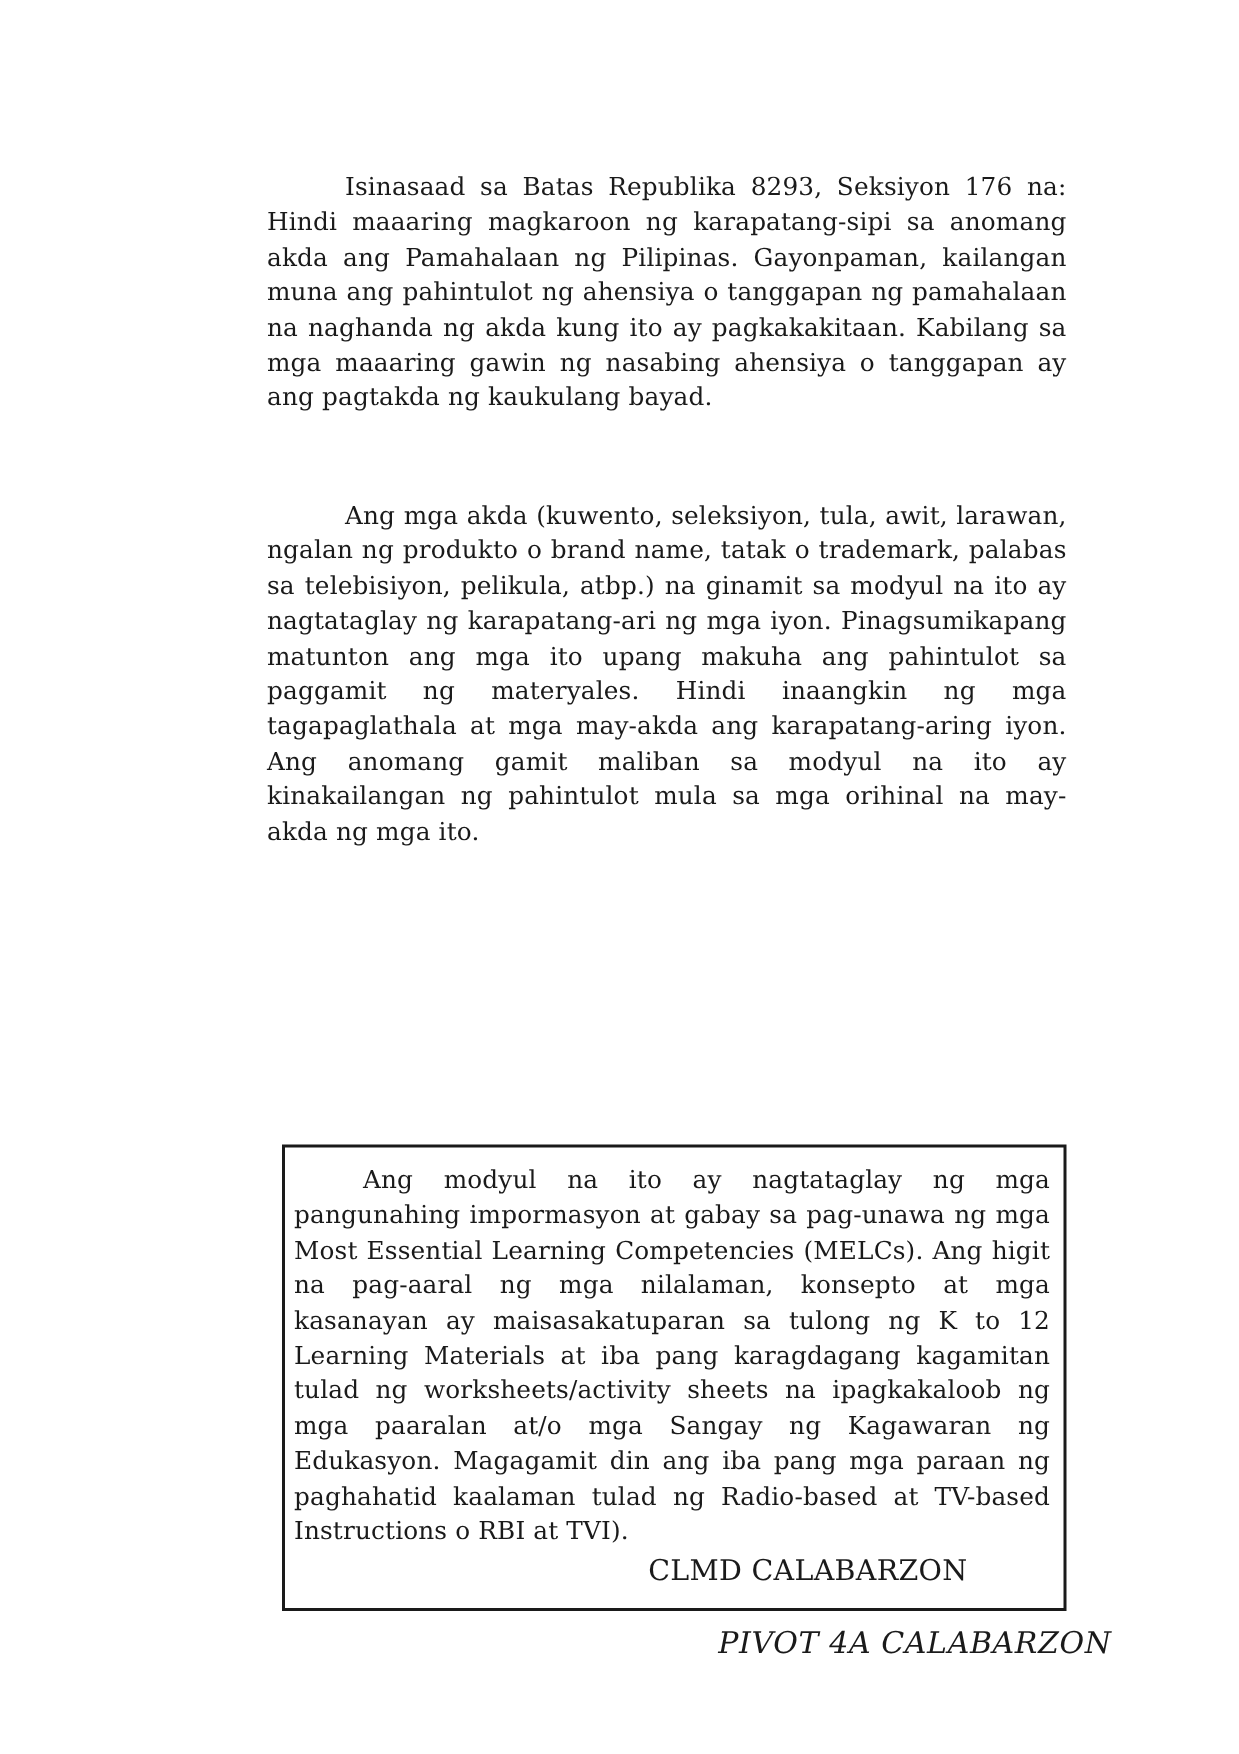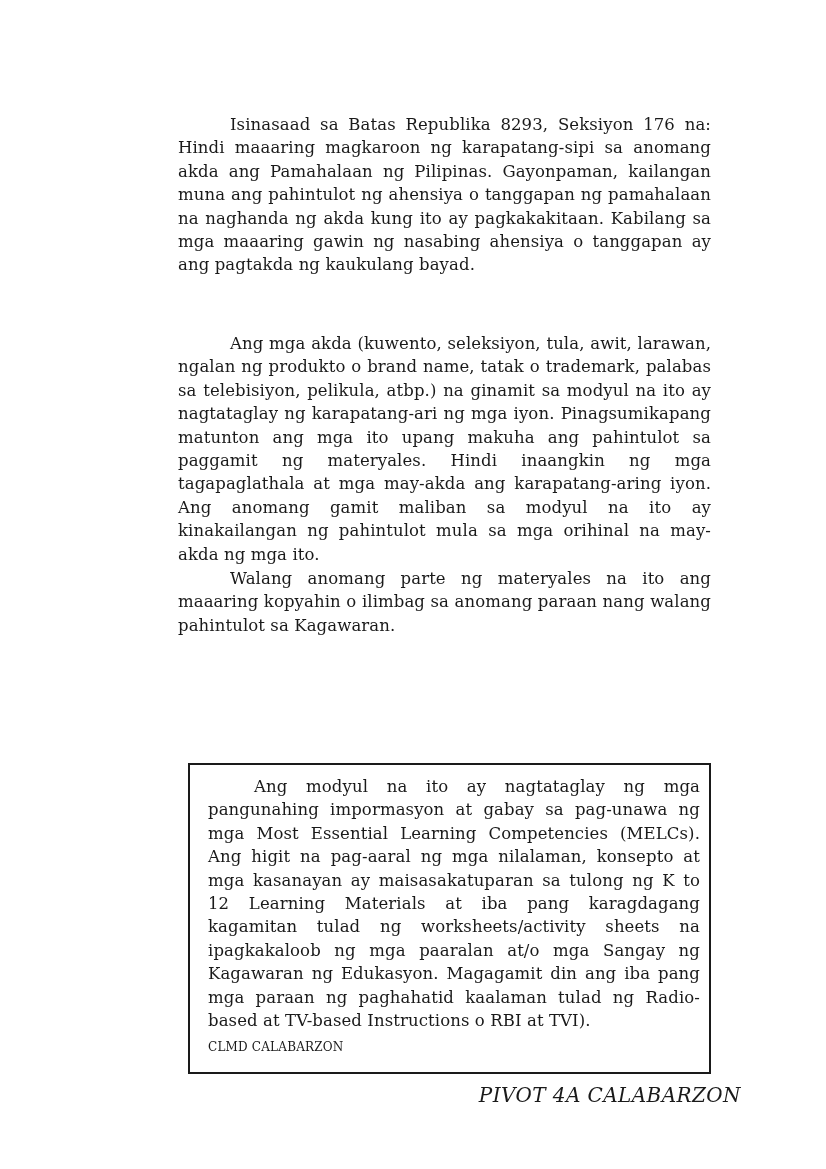--- a/index.html
+++ b/index.html
@@ -27,33 +27,34 @@
   .para-1 { top: 101px; }
   .para-2 { top: 320px; }
   .para-3 { top: 555px; }
   .notice-box {
     position: absolute;
     left: 176px;
     top: 751px;
     width: 523px;
     min-height: 272px;
     border: 2px solid #1a1a1a;
-    padding: 6px 5px 8px 14px;
+    padding: 6px 5px 8px 2px;
     background: #ffffff;
   }
   .box-para {
     font-size: 16.5px;
     line-height: 23.4px;
     text-align: justify;
     text-indent: 46px;
     letter-spacing: 0.1px;
   }
   .box-signature {
-    font-size: 12px;
+    font-size: 19px;
     line-height: 23.4px;
+    text-align: right;
     padding-right: 55px;
     letter-spacing: 0.2px;
   }
   .pivot-footer {
     position: absolute;
     top: 1071px;
     right: 89px;
     font-size: 20px;
     font-style: italic;
     letter-spacing: 0.4px;
@@ -74,21 +75,20 @@
 </style>
 </head>
 <body>
 
 <div class="page">
 
   <p class="para para-1">Isinasaad sa Batas Republika 8293, Seksiyon 176 na: Hindi maaaring magkaroon ng karapatang-sipi sa anomang akda ang Pamahalaan ng Pilipinas. Gayonpaman, kailangan muna ang pahintulot ng ahensiya o tanggapan ng pamahalaan na naghanda ng akda kung ito ay pagkakakitaan. Kabilang sa mga maaaring gawin ng nasabing ahensiya o tanggapan ay ang pagtakda ng kaukulang bayad.</p>
 
   <p class="para para-2">Ang mga akda (kuwento, seleksiyon, tula, awit, larawan, ngalan ng produkto o brand name, tatak o trademark, palabas sa telebisiyon, pelikula, atbp.) na ginamit sa modyul na ito ay nagtataglay ng karapatang-ari ng mga iyon. Pinagsumikapang matunton ang mga ito upang makuha ang pahintulot sa paggamit ng materyales. Hindi inaangkin ng mga tagapaglathala at mga may-akda ang karapatang-aring iyon. Ang anomang gamit maliban sa modyul na ito ay kinakailangan ng pahintulot mula sa mga orihinal na may-akda ng mga ito.</p>
 
-  <p class="para para-3">Walang anomang parte ng materyales na ito ang maaaring kopyahin o ilimbag sa anomang paraan nang walang pahintulot sa Kagawaran.</p>
 
   <div class="notice-box">
     <p class="box-para">Ang modyul na ito ay nagtataglay ng mga pangunahing impormasyon at gabay sa pag-unawa ng mga Most Essential Learning Competencies (MELCs). Ang higit na pag-aaral ng mga nilalaman, konsepto at mga kasanayan ay maisasakatuparan sa tulong ng K to 12 Learning Materials at iba pang karagdagang kagamitan tulad ng worksheets/activity sheets na ipagkakaloob ng mga paaralan at/o mga Sangay ng Kagawaran ng Edukasyon. Magagamit din ang iba pang mga paraan ng paghahatid kaalaman tulad ng Radio-based at TV-based Instructions o RBI at TVI).</p>
     <div class="box-signature">CLMD CALABARZON</div>
   </div>
 
   <div class="pivot-footer">PIVOT 4A CALABARZON</div>
 
 
 </div>

